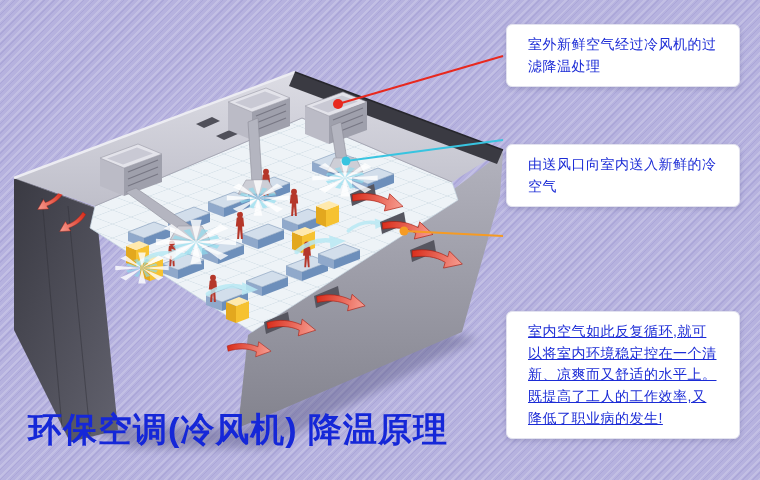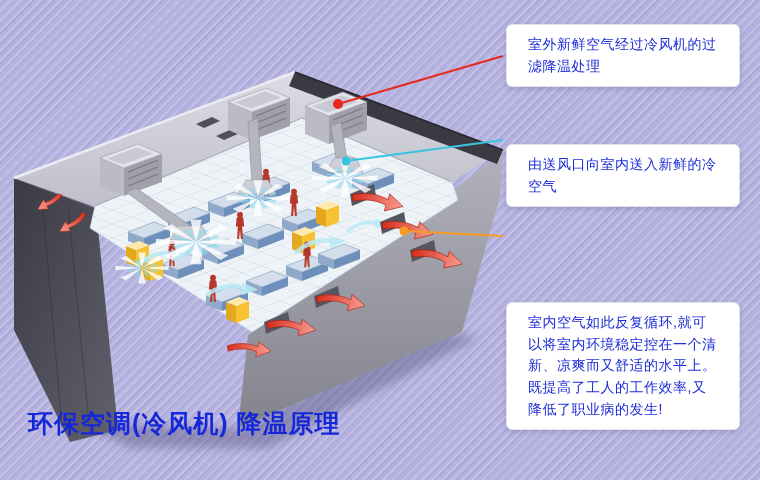--- a/index.html
+++ b/index.html
@@ -14,24 +14,24 @@
   .scene{position:absolute;left:0;top:0;}
   .callout{
     position:absolute;left:506px;width:234px;box-sizing:border-box;
     background:#ffffff;border:1px solid #e2e2ef;border-radius:6px;
     padding:9px 21px;color:#1c2cd6;font-size:14px;line-height:1.55;
     letter-spacing:0.5px;box-shadow:0 2px 5px rgba(40,40,90,.18);
   }
   .callout-1{top:24px;}
   .callout-2{top:124px;margin-top:20px;}
   .callout-3{top:190px;}
-  .callout-4{top:302px;}
+  .callout-4{top:311px;text-decoration:underline;}
   .page-title{
     position:absolute;left:28px;top:407px;
-    font-size:25px;font-weight:bold;color:#1527d8;letter-spacing:1px;
+    font-size:34px;font-weight:bold;color:#1527d8;letter-spacing:1px;
     white-space:nowrap;
   }
 </style>
 </head>
 <body>
 
 <div class="stage">
 
   <svg class="scene" width="760" height="480" viewBox="0 0 760 480">
     <defs>

